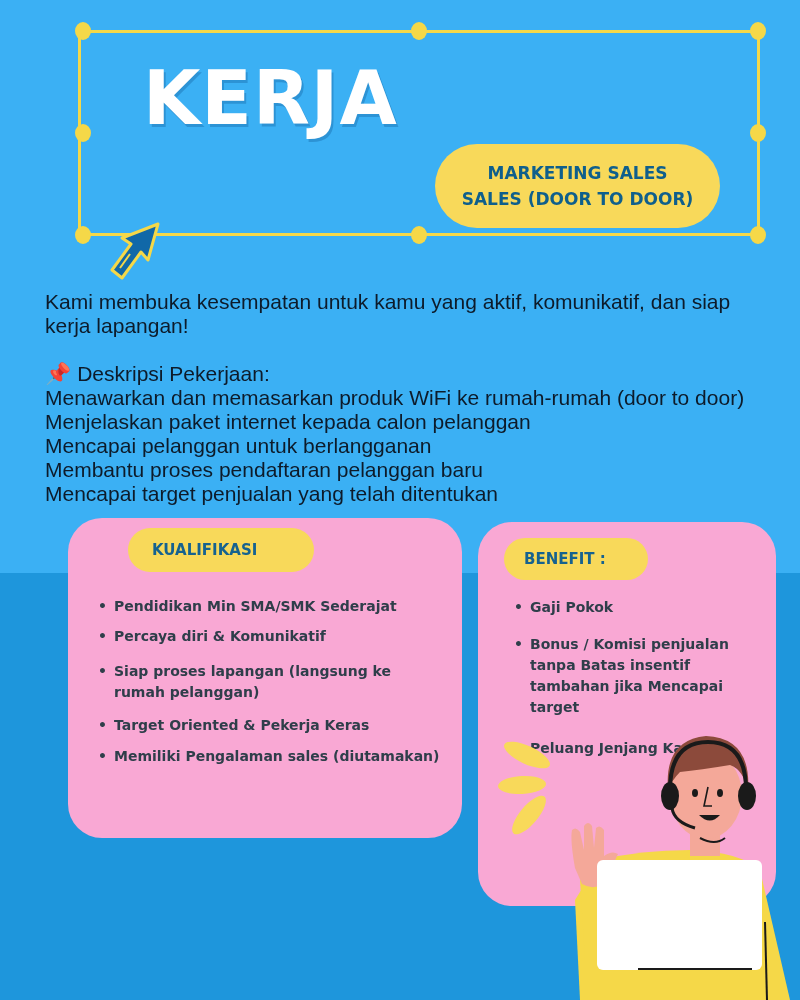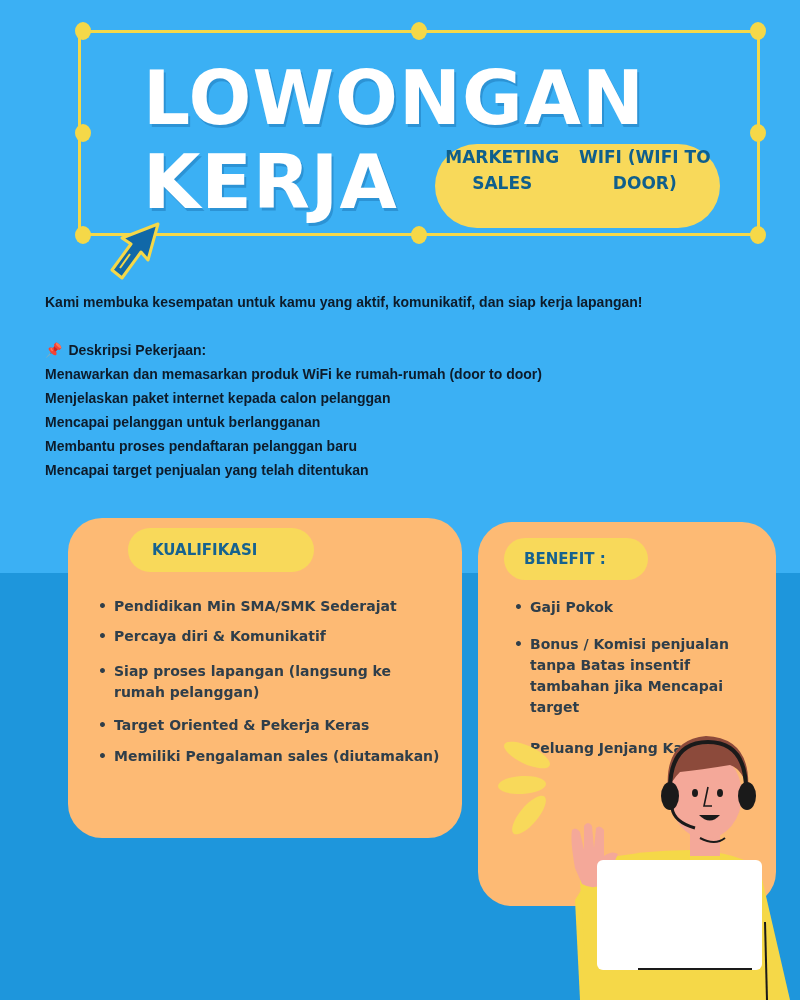--- a/index.html
+++ b/index.html
@@ -4,31 +4,31 @@
 <style>
   * { margin:0; padding:0; box-sizing:border-box; }
   html, body { width:800px; height:1000px; overflow:hidden; }
   body { position:relative; background:#3bb0f4; font-family:"Liberation Sans", sans-serif; }
   .bg-bottom { position:absolute; left:0; top:573px; width:800px; height:427px; background:#1e96dc; }
 
   
   .frame { position:absolute; left:78px; top:30px; width:682px; height:206px; border:3px solid #f5d848; }
   .handle { position:absolute; width:16px; height:18px; border-radius:50%; background:#f5d848; }
   .title { position:absolute; left:143px; top:56px; color:#fff; font-family:"DejaVu Sans", sans-serif; font-weight:bold; font-size:74px; line-height:84px; letter-spacing:1px; text-shadow:2px 3px 0 rgba(0,60,120,0.25); }
-  .pill-main { position:absolute; left:435px; top:144px; width:285px; height:84px; border-radius:42px; background:#f8d95a; color:#0f5f8c; font-family:"DejaVu Sans", sans-serif; font-weight:bold; font-size:17px; text-align:center; display:flex; flex-direction:row; justify-content:center; line-height:26px; }
+  .pill-main { position:absolute; left:435px; top:144px; width:285px; height:84px; border-radius:42px; background:#f8d95a; color:#0f5f8c; font-family:"DejaVu Sans", sans-serif; font-weight:bold; font-size:17px; text-align:center; display:flex; flex-direction:column; justify-content:center; line-height:26px; }
   .arrow { position:absolute; left:108px; top:220px; width:56px; height:64px; }
 
   
-  .intro { position:absolute; left:45px; top:290px; width:720px; color:#0d1b2a; font-family:"Liberation Sans", sans-serif; font-size:14px; line-height:24px;font-weight:bold; }
+  .intro { position:absolute; left:45px; top:290px; width:720px; color:#0d1b2a; font-family:"Liberation Sans", sans-serif; font-size:21px; line-height:24px; }
   .intro p { margin:0; }
   .gap { height:24px; }
   .pin { color:#e04a2c; margin-right:6px; }
 
   
-  .card { position:absolute; background:#fdba74; border-radius:34px; }
+  .card { position:absolute; background:#f9a8d4; border-radius:34px; }
   .card-left { left:68px; top:518px; width:394px; height:320px; }
   .card-right { left:478px; top:522px; width:298px; height:384px; }
   .pill { position:absolute; background:#f8d95a; border-radius:24px; color:#16628f; font-family:"DejaVu Sans", sans-serif; font-weight:bold; font-size:15px; display:flex; align-items:center; }
   .list { position:absolute; list-style:none; color:#2f3e4a; font-family:"DejaVu Sans", sans-serif; font-weight:bold; font-size:14px; line-height:21px; }
   .list li { position:relative; padding-left:16px; }
   .list li::before { content:"•"; position:absolute; left:0; top:0; }
 
   .illus { position:absolute; left:0; top:0; width:800px; height:1000px; pointer-events:none; }
 </style>
 </head>
@@ -40,27 +40,26 @@
 <div class="handle" style="left:75px;top:22px"></div>
 <div class="handle" style="left:411px;top:22px"></div>
 <div class="handle" style="left:750px;top:22px"></div>
 <div class="handle" style="left:75px;top:124px"></div>
 <div class="handle" style="left:750px;top:124px"></div>
 <div class="handle" style="left:75px;top:226px"></div>
 <div class="handle" style="left:411px;top:226px"></div>
 <div class="handle" style="left:750px;top:226px"></div>
 
 <div class="title">
-  <div>LOWONGAN</div>
   <div>KERJA</div>
 </div>
 
 <div class="pill-main">
   <div>MARKETING SALES</div>
-  <div>WIFI (WIFI TO DOOR)</div>
+  <div>SALES (DOOR TO DOOR)</div>
 </div>
 
 <svg class="arrow" viewBox="0 0 56 64">
   <path d="M50 4 L40 40 L33 32 L14 58 L4 50 L23 24 L14 18 Z" fill="#1168a8" stroke="#f5d848" stroke-width="3" stroke-linejoin="round"></path>
   <line x1="12" y1="48" x2="22" y2="34" stroke="#f5d848" stroke-width="2"></line>
 </svg>
 
 <div class="intro">
   <p>Kami membuka kesempatan untuk kamu yang aktif, komunikatif, dan siap kerja lapangan!</p>
   <div class="gap"></div>

